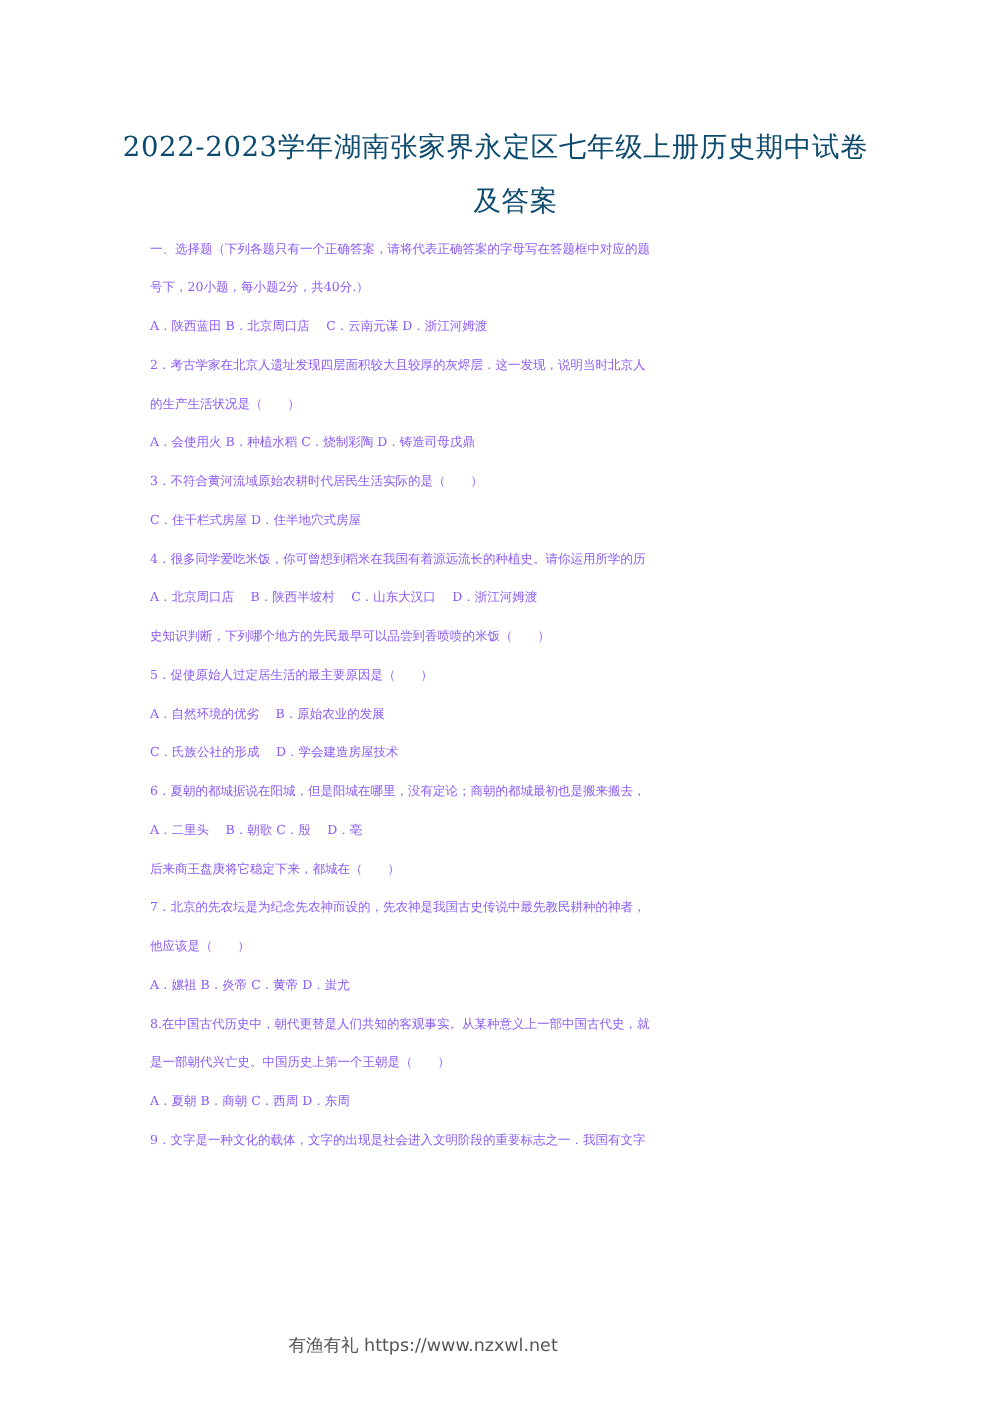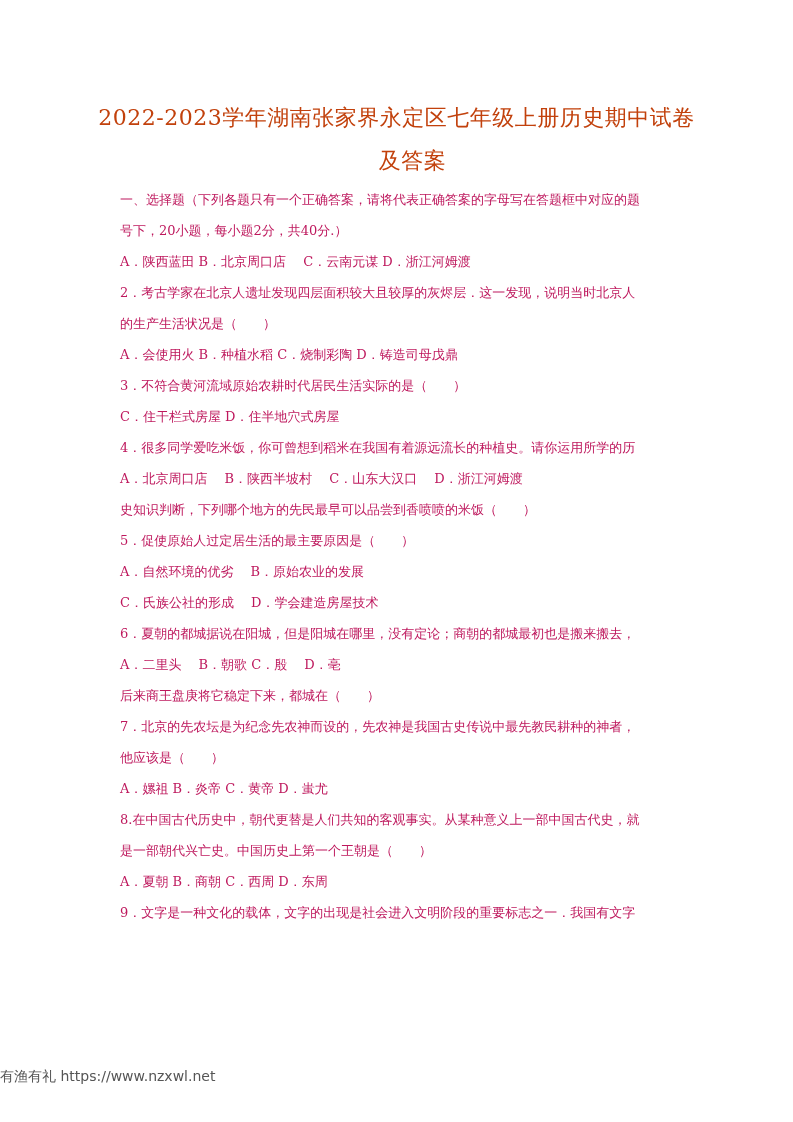--- a/index.html
+++ b/index.html
@@ -21,43 +21,44 @@
     width: 793px;
     height: 1122px;
   }
   .title {
     position: absolute;
     left: 0;
     width: 793px;
     text-align: center;
     font-size: 22px;
     letter-spacing: 0.5px;
-    color: #c2410c;
+    color: #0c4a6e;
     white-space: nowrap;
   }
   .title-line1 { top: 103px; }
   .title-line2 { top: 146px; padding-left: 16px; }
   .content {
     position: absolute;
     left: 120px;
     top: 184px;
     width: 560px;
   }
   .line {
     height: 31px;
     line-height: 31px;
-    font-size: 13px;
+    font-size: 10px;
     white-space: nowrap;
-    color: #be185d;
+    color: #8b5cf6;
   }
   .footer {
     position: absolute;
     left: 0;
     top: 1068px;
     width: 677px;
+    text-align: center;
     font-family: "DejaVu Sans", "Liberation Sans", sans-serif;
     font-size: 14px;
     color: #555555;
   }
 </style>
 </head>
 <body>
 
 <div class="page">
   <div class="title title-line1">2022-2023学年湖南张家界永定区七年级上册历史期中试卷</div>

